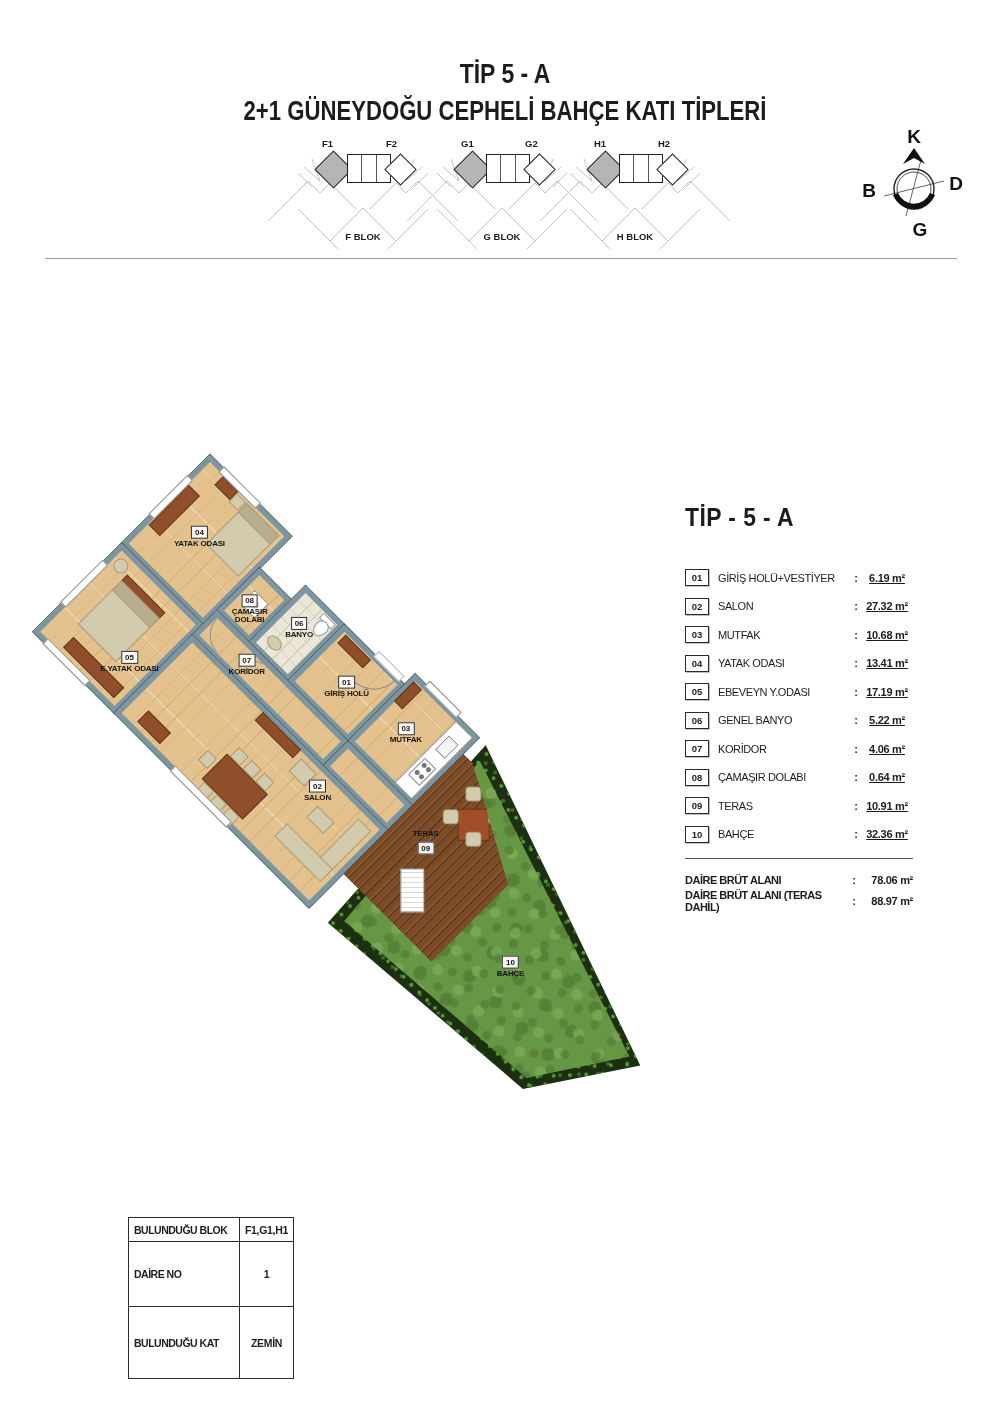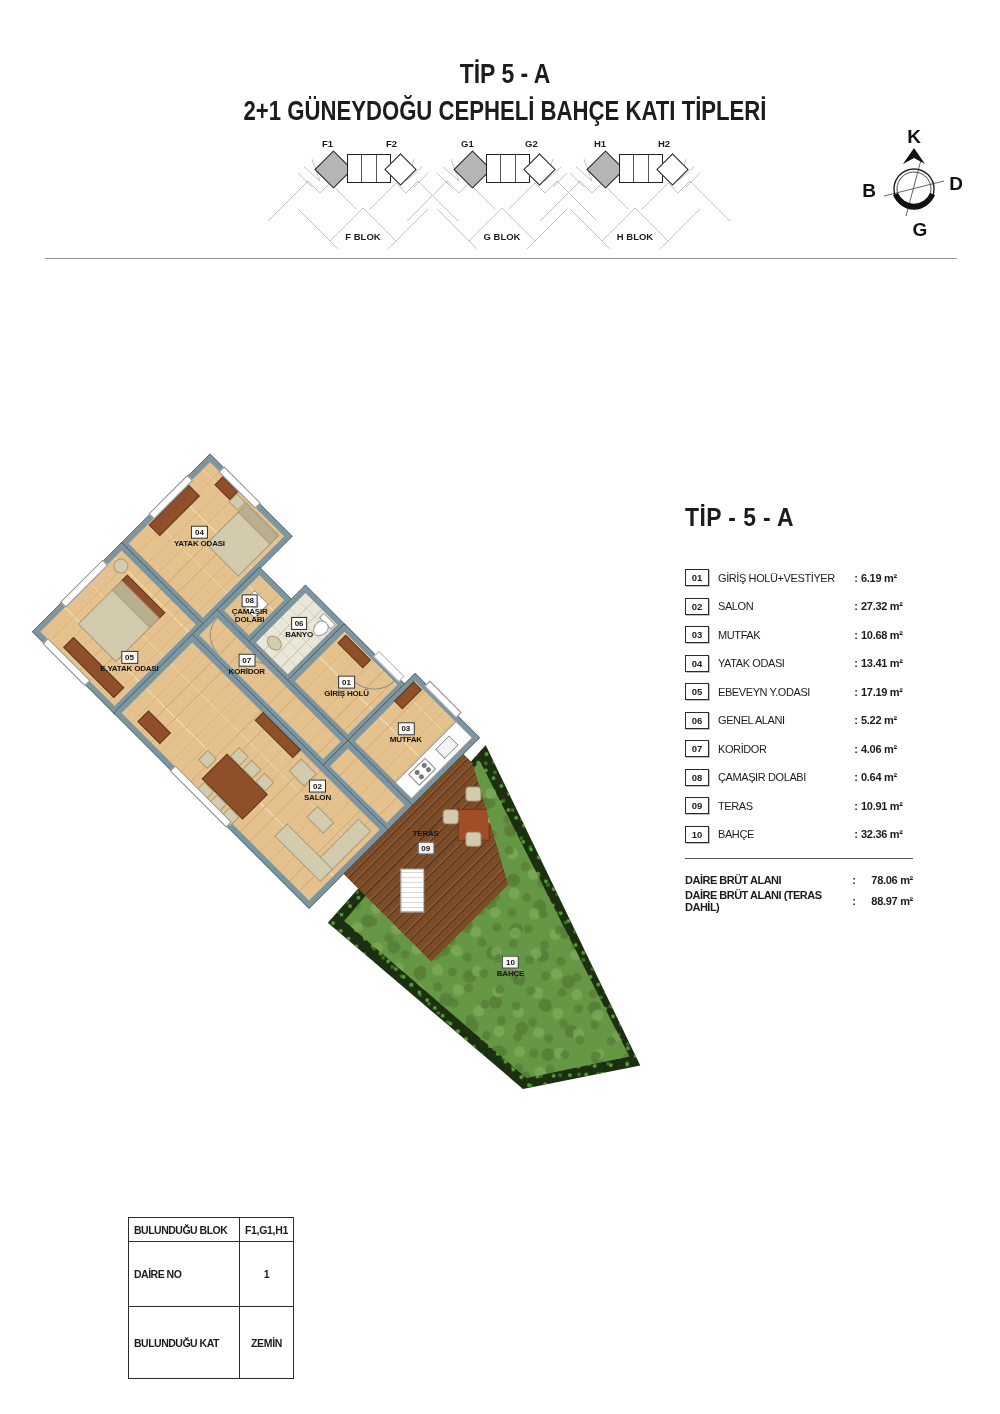--- a/index.html
+++ b/index.html
@@ -83,21 +83,21 @@
 
   
   .legend{position:absolute;left:685px;top:502px;width:228px;}
   .legend-title{font-size:26px;font-weight:bold;letter-spacing:.5px;transform:scaleX(.88);transform-origin:left;}
   .lrows{margin-top:34px;display:flex;flex-direction:column;gap:7.5px;}
   .lrow{display:flex;align-items:center;height:21px;}
   .lrow .nbox{width:22px;height:15px;border:1px solid #2a2a2a;font-size:9.5px;font-weight:bold;
               text-align:center;line-height:15px;margin-right:9px;flex:none;box-shadow:1px 1px 0 rgba(0,0,0,.25);}
   .lrow .lname{flex:1;font-size:11px;font-weight:normal;letter-spacing:-.4px;}
   .lrow .lcolon{width:10px;font-size:11px;font-weight:bold;text-align:center;}
-  .lrow .larea{width:52px;font-size:11px;font-weight:bold;text-align:left;letter-spacing:-.3px;}
+  .lrow .larea{width:52px;font-size:11px;font-weight:bold;text-align:center;letter-spacing:-.3px;text-decoration:underline;}
   .lsep{margin-top:13px;border-top:1px solid #555;}
   .trows{margin-top:12px;display:flex;flex-direction:column;gap:3px;}
   .trow{display:flex;align-items:center;height:18px;}
   .trow .tlabel{flex:1;font-size:11px;font-weight:bold;letter-spacing:-.5px;}
   .trow .lcolon{width:10px;font-size:11px;font-weight:bold;text-align:center;}
   .trow .tval{width:54px;font-size:11px;font-weight:bold;text-align:right;letter-spacing:-.3px;}
 
   
   .info{position:absolute;left:128px;top:1217px;width:164px;border:1.6px solid #2b2b2b;}
   .irow{display:flex;border-top:1.4px solid #2b2b2b;}
@@ -359,21 +359,21 @@
         <span class="larea">13.41 m²</span>
       </div>
       <div class="lrow">
         <span class="nbox">05</span>
         <span class="lname">EBEVEYN Y.ODASI</span>
         <span class="lcolon">:</span>
         <span class="larea">17.19 m²</span>
       </div>
       <div class="lrow">
         <span class="nbox">06</span>
-        <span class="lname">GENEL ALANI</span>
+        <span class="lname">GENEL BANYO</span>
         <span class="lcolon">:</span>
         <span class="larea">5.22 m²</span>
       </div>
       <div class="lrow">
         <span class="nbox">07</span>
         <span class="lname">KORİDOR</span>
         <span class="lcolon">:</span>
         <span class="larea">4.06 m²</span>
       </div>
       <div class="lrow">

